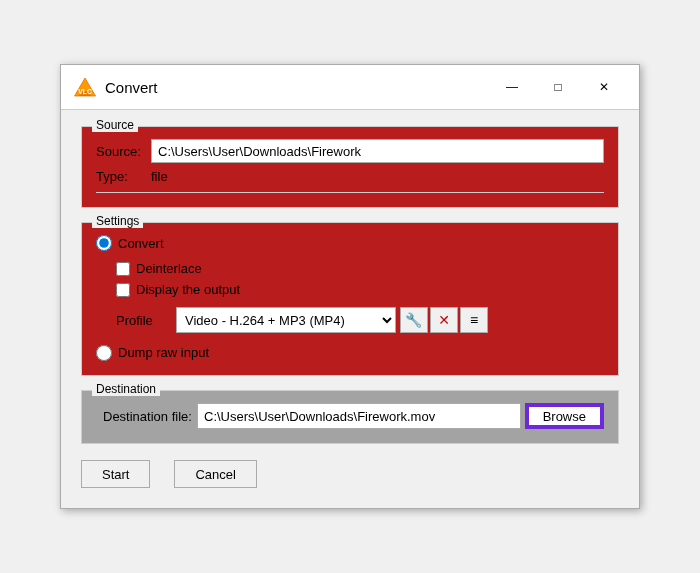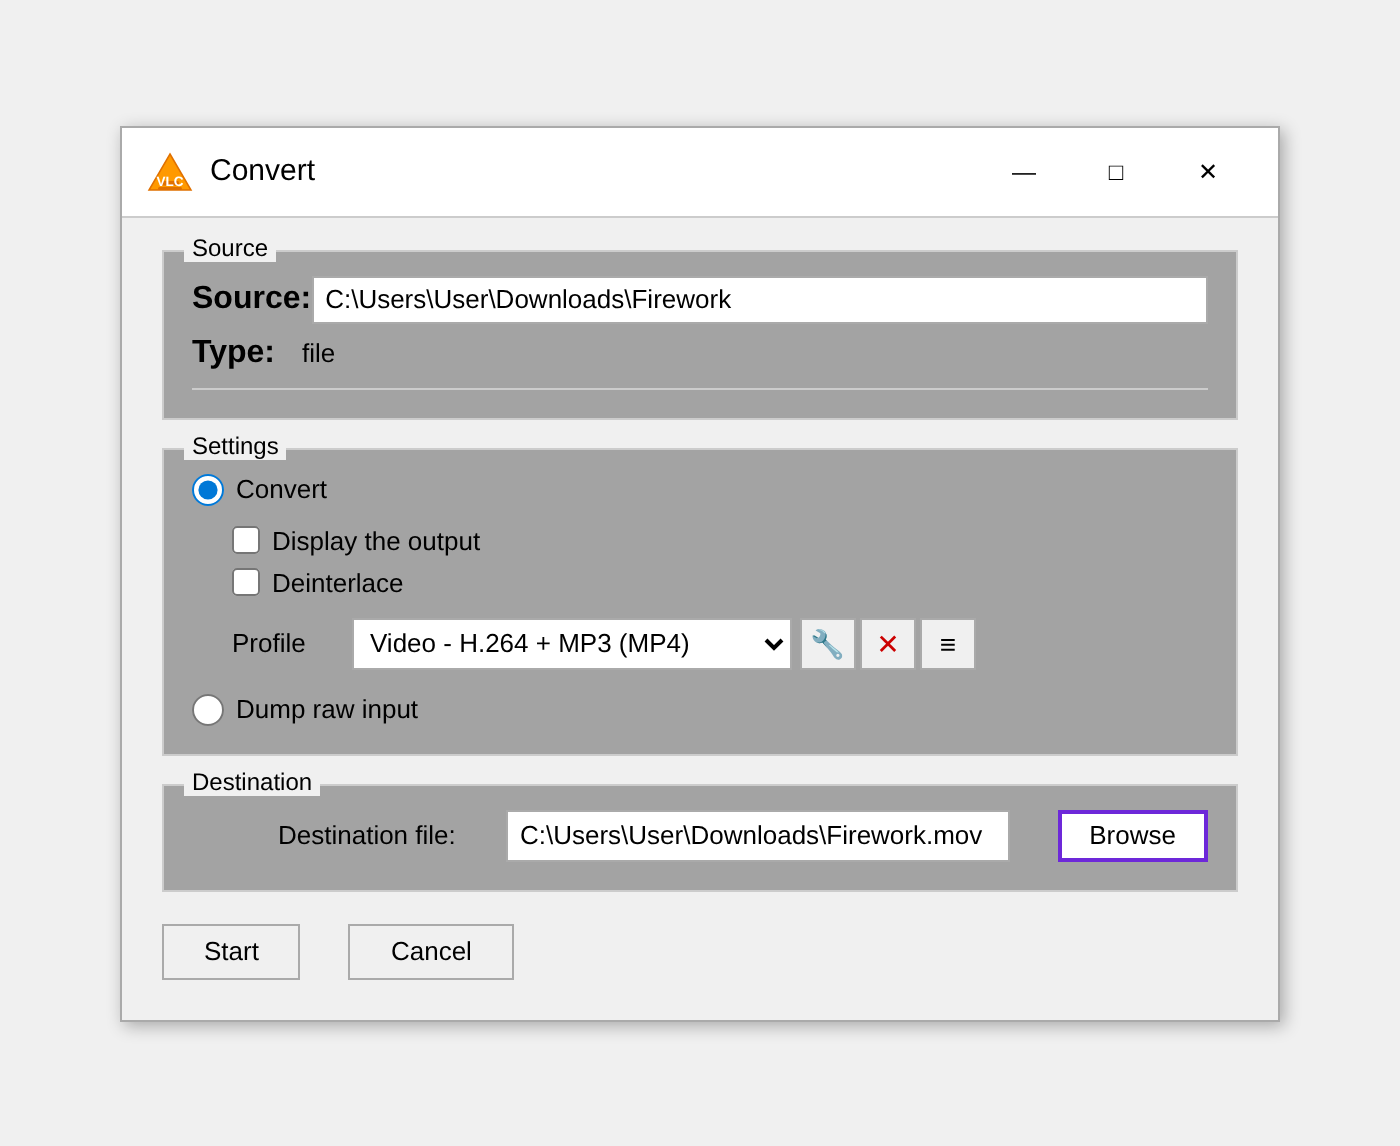--- a/index.html
+++ b/index.html
@@ -74,22 +74,21 @@
       display: flex;
       align-items: center;
       margin-bottom: 6px;
     }
     .field-row:last-child {
       margin-bottom: 0;
     }
     .field-label {
       min-width: 55px;
       color: #000;
-      font-size: 16px;
-      font-weight: bold;
+      font-size: 13px;
     }
     .field-input {
       flex: 1;
       height: 24px;
       border: 1px solid #aaa;
       background: #fff;
       padding: 2px 6px;
       font-size: 13px;
       font-family: inherit;
       outline: none;
@@ -98,21 +97,21 @@
       color: #000;
       font-size: 13px;
     }
     .divider {
       border: none;
       border-top: 1px solid #ccc;
       margin: 8px 0 0 0;
     }
     
     .settings-section {
-      background: #a3a3a3;
+      background: #b91c1c;
       border: 1px solid #ccc;
       padding: 12px 14px 14px 14px;
       margin-bottom: 14px;
       position: relative;
     }
     .radio-row {
       display: flex;
       align-items: center;
       gap: 6px;
       margin-bottom: 10px;
@@ -186,42 +185,41 @@
     .dest-section {
       background: #a3a3a3;
       border: 1px solid #ccc;
       padding: 12px 14px 14px 21px;
       margin-bottom: 16px;
       position: relative;
     }
     .dest-row {
       display: flex;
       align-items: center;
-      gap: 24px;
-      margin-left: 36px;
+      gap: 4px;
     }
     .dest-label {
       min-width: 90px;
       font-size: 13px;
     }
     .dest-input {
       flex: 1;
       height: 26px;
       border: 1px solid #aaa;
       background: #fff;
       padding: 2px 6px;
       font-size: 13px;
       font-family: inherit;
       outline: none;
     }
     .browse-btn {
       height: 26px;
       padding: 0 14px;
       background: #fff;
-      border: 2px solid #6d28d9;
+      border: 4px solid #6d28d9;
       color: #000;
       font-size: 13px;
       font-family: inherit;
       cursor: pointer;
     }
     .bottom-buttons {
       display: flex;
       justify-content: flex-start;
       gap: 24px;
       padding-bottom: 4px;
@@ -277,26 +275,26 @@
     <div class="settings-section">
       <span class="section-title">Settings</span>
 
       <div class="radio-row">
         <input type="radio" class="radio-input" name="mode" checked="" style="">
         <span>Convert</span>
       </div>
 
       <div class="checkbox-row">
         <input type="checkbox" class="checkbox-input" style="">
-        <span>Display the output</span>
+        <span>Deinterlace</span>
       </div>
 
       <div class="checkbox-row">
         <input type="checkbox" class="checkbox-input" style="">
-        <span>Deinterlace</span>
+        <span>Display the output</span>
       </div>
 
       <div class="profile-row">
         <span class="profile-label">Profile</span>
         <select class="profile-select">
           <option>Video - H.264 + MP3 (MP4)</option>
           <option>Video - H.265 + MP3 (MP4)</option>
           <option>Video - Theora + Vorbis (OGG)</option>
           <option>Audio - MP3</option>
           <option>Audio - FLAC</option>

